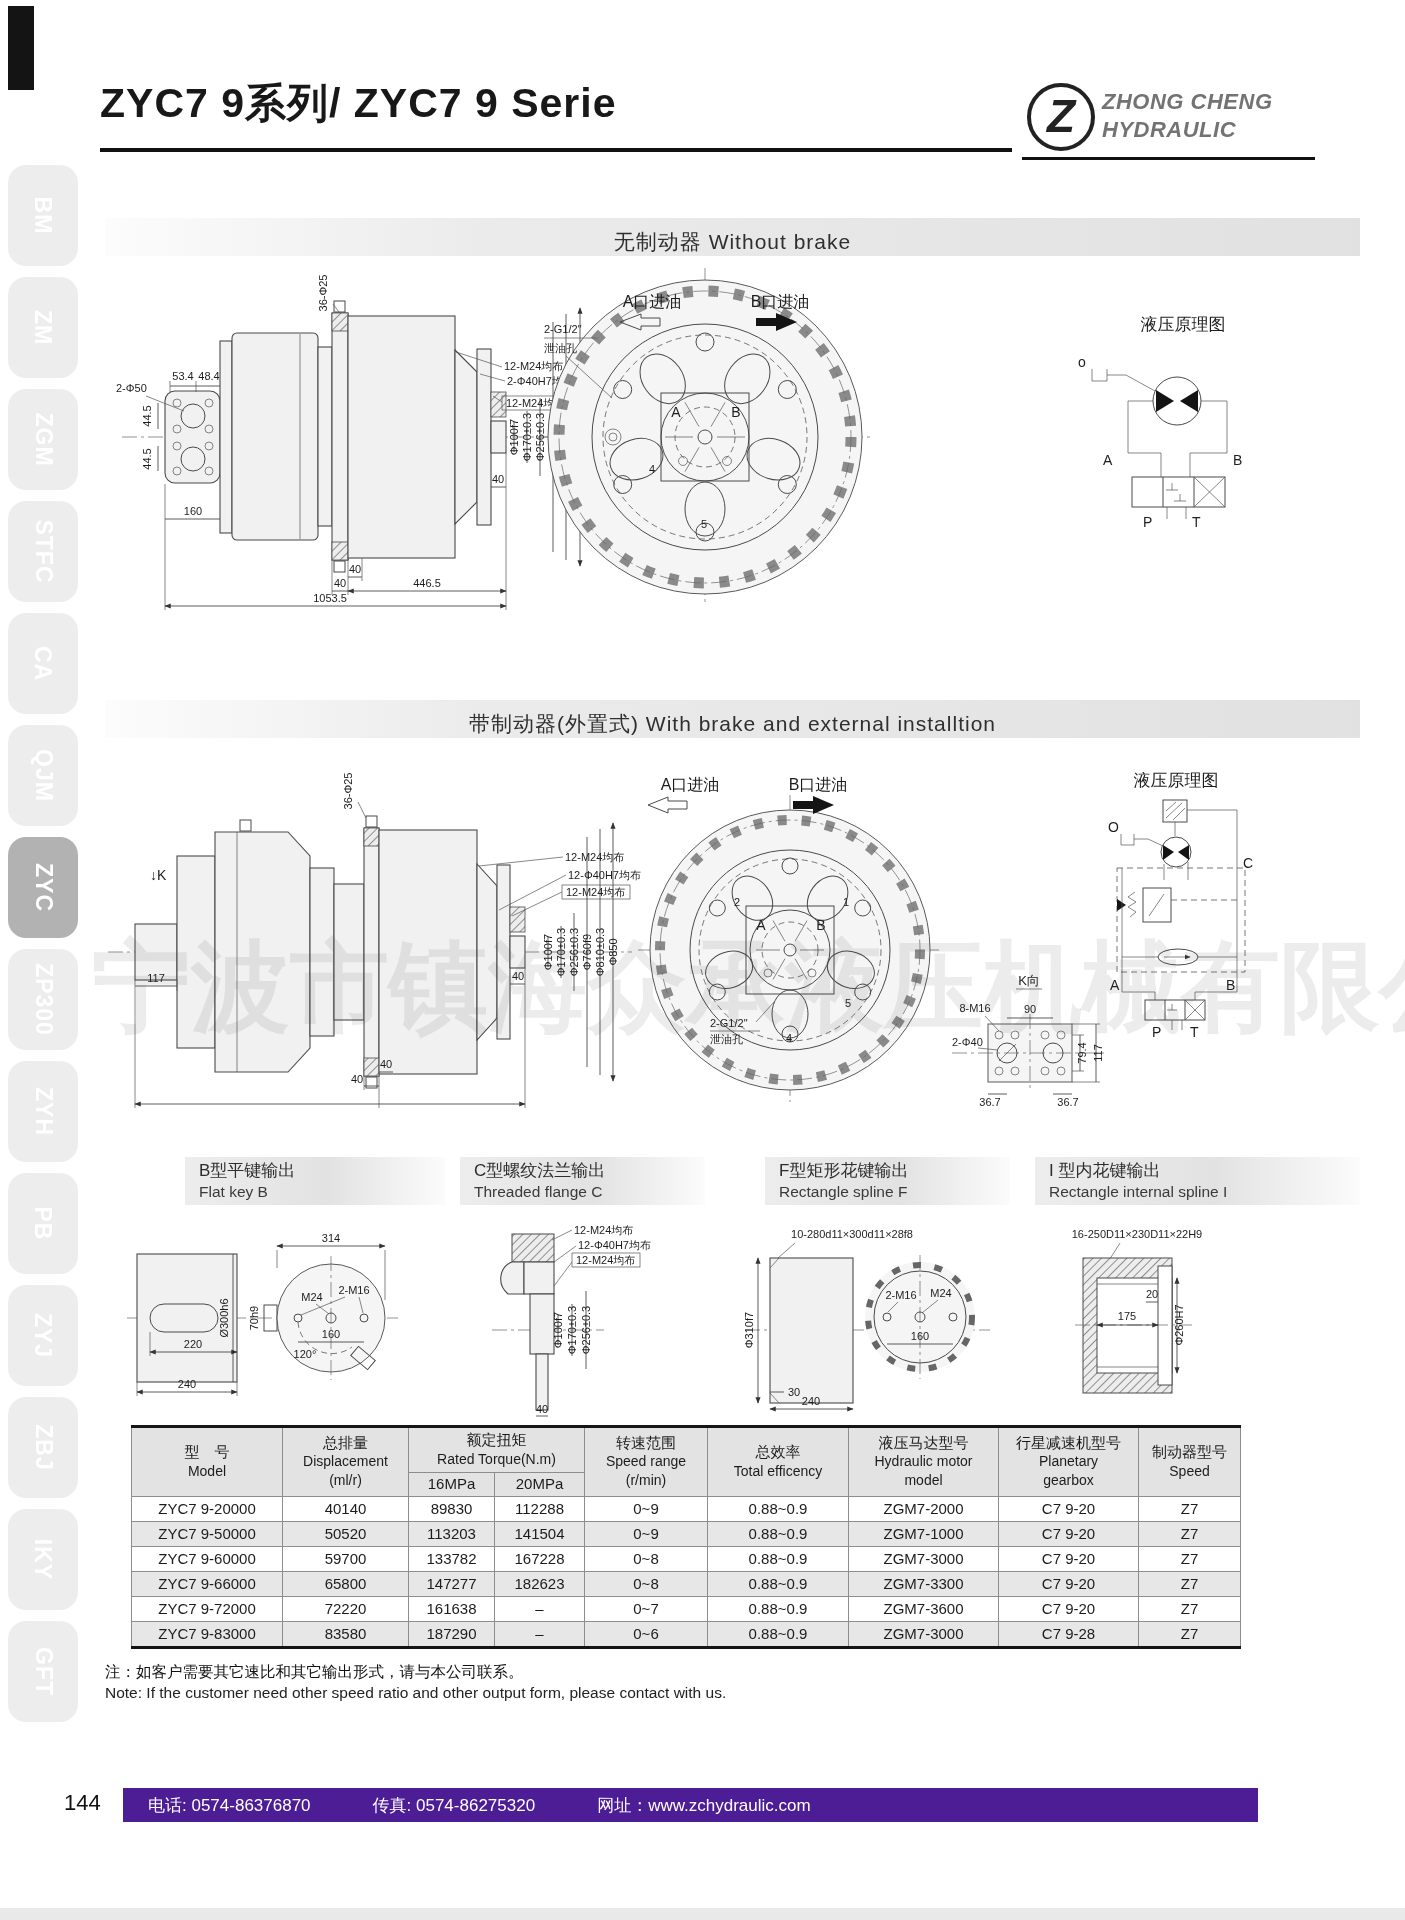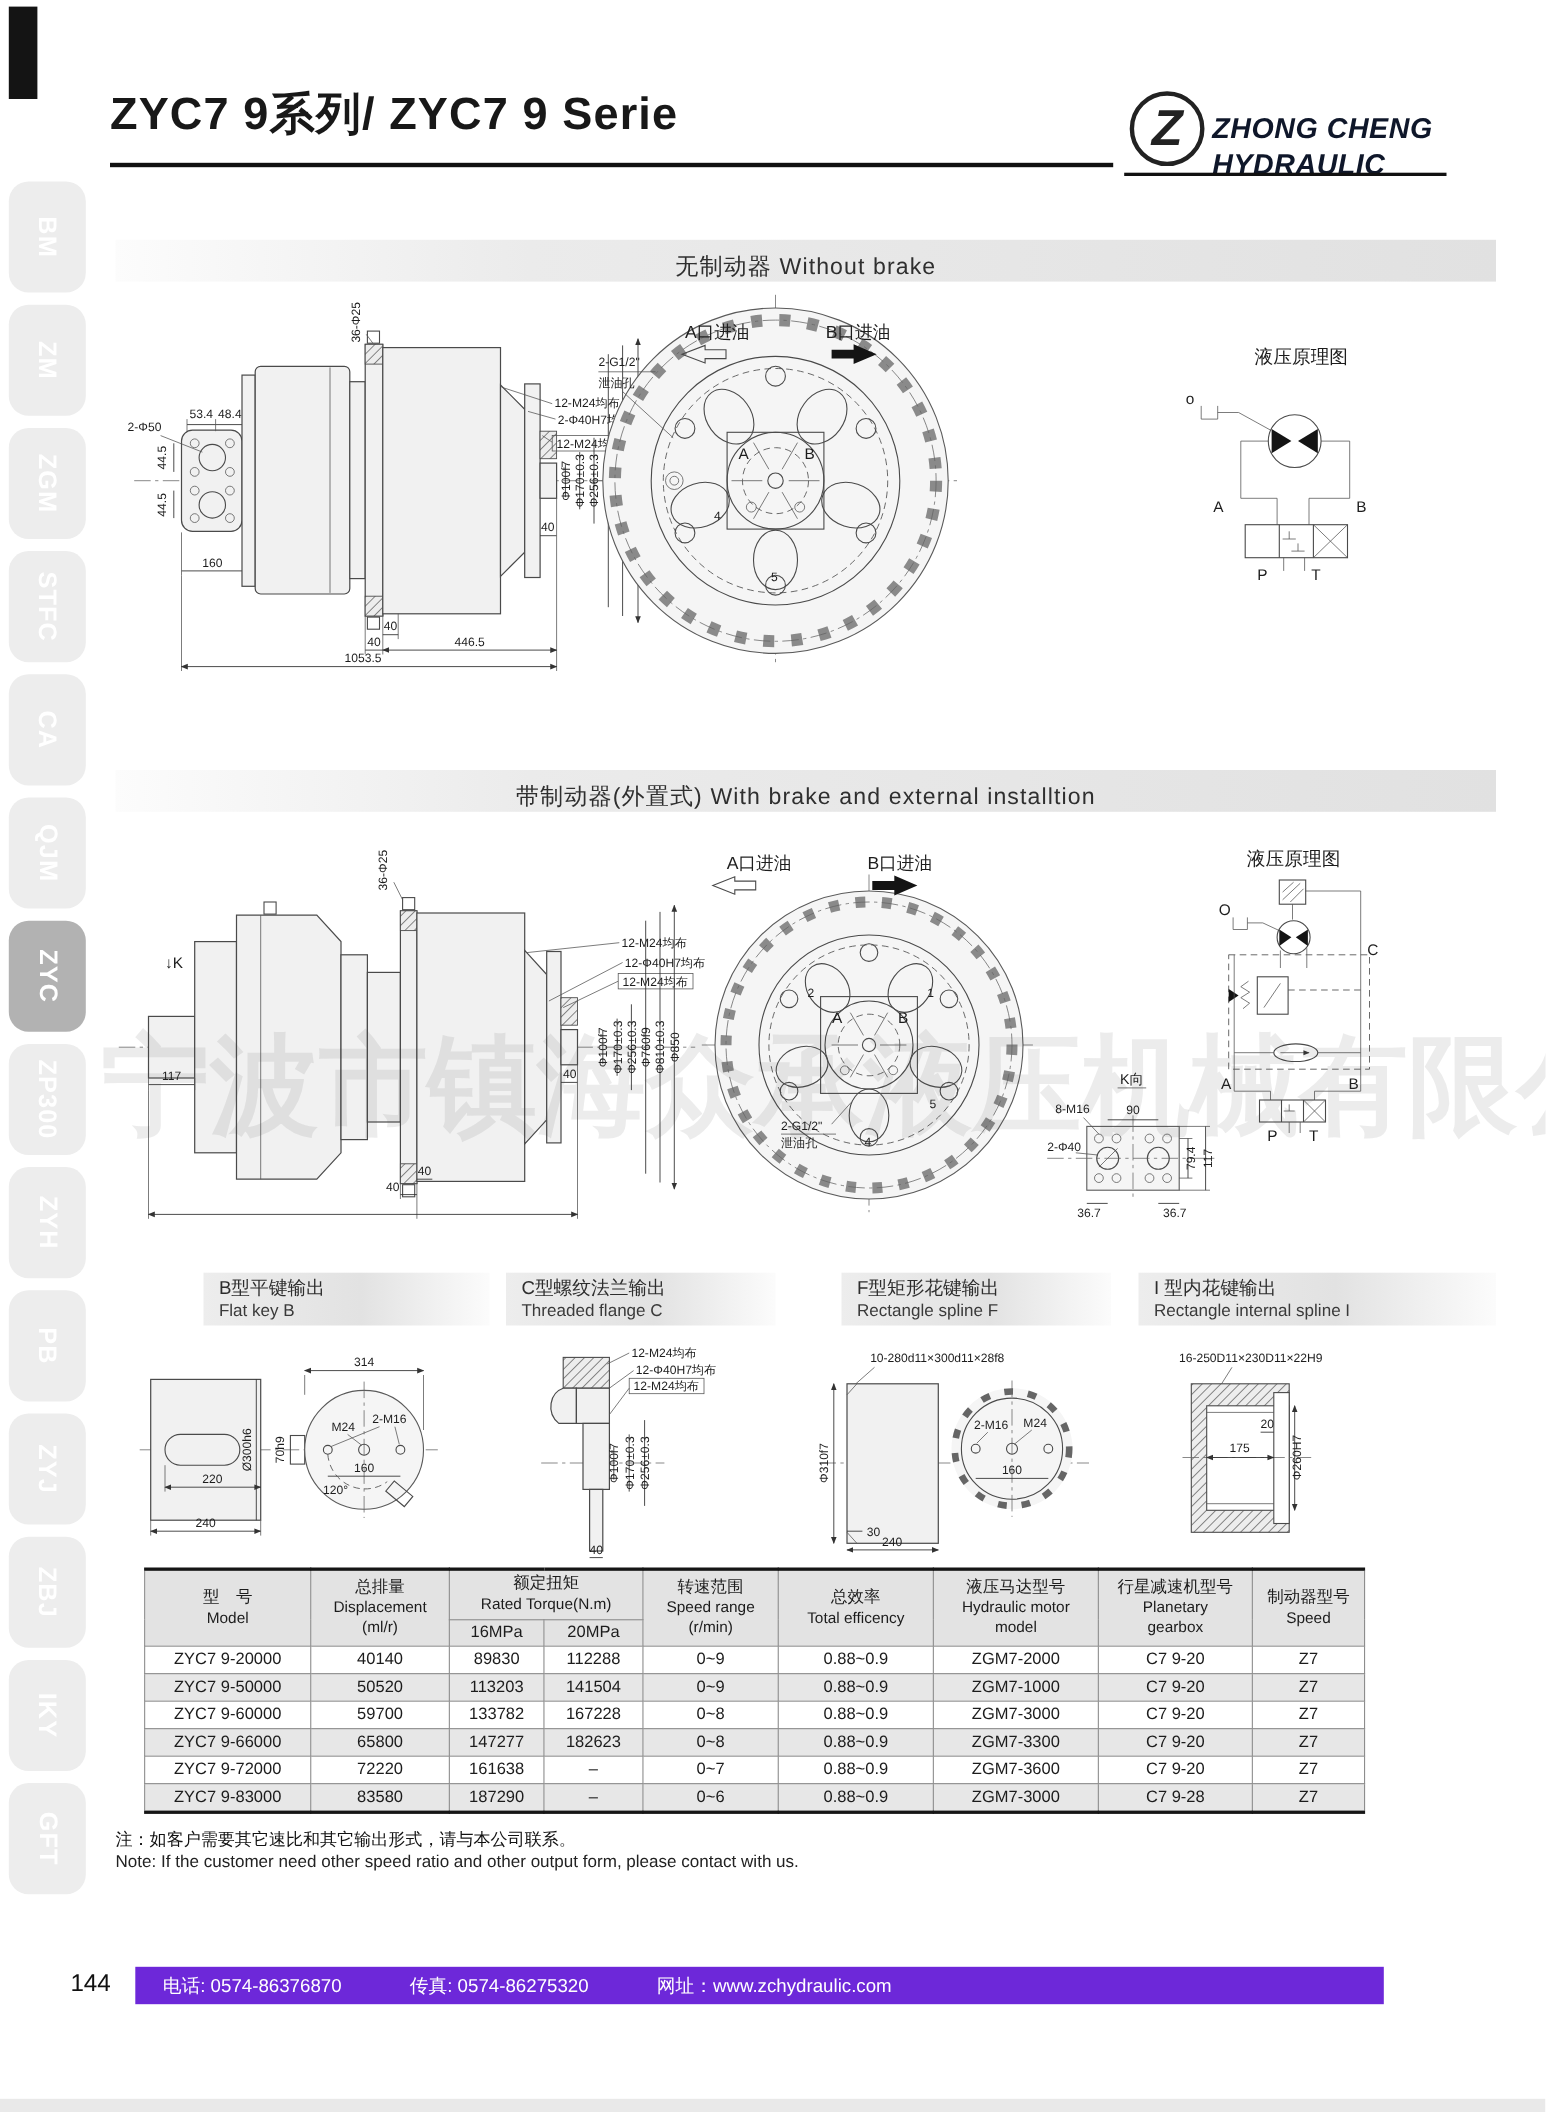--- a/index.html
+++ b/index.html
@@ -8,21 +8,21 @@
   
   #sidebar{position:absolute;left:8px;top:165px;width:70px;display:flex;flex-direction:column;gap:11px;z-index:4}
   .tab{height:101px;border-radius:18px;background:#ededed;display:flex;align-items:center;justify-content:center}
   .tab span{transform:rotate(90deg);color:#fff;font-weight:bold;font-size:23px;letter-spacing:1px;white-space:nowrap}
   .tab.active{background:#b2b2b2}
   
   #title{position:absolute;left:100px;top:76px;font-size:41px;font-weight:bold;letter-spacing:1px;color:#181818}
   #title-rule{position:absolute;left:100px;top:148px;width:912px;height:4px;background:#111}
   #logo-rule{position:absolute;left:1022px;top:157px;width:293px;height:3px;background:#111}
   #logo-mark{position:absolute;left:1024px;top:80px}
-  #logo-text{position:absolute;left:1102px;top:100px;font-style:italic;font-weight:bold;font-size:26px;line-height:1.25;color:#0f172a;letter-spacing:.5px}
+  #logo-text{position:absolute;left:1102px;top:88px;font-style:italic;font-weight:bold;font-size:22px;line-height:1.25;color:#737373;letter-spacing:.5px}
   
   .secbar{position:absolute;left:105px;width:1255px;height:38px;background:linear-gradient(90deg,#fcfcfc 0%,#ebebeb 30%,#e1e1e1 100%);display:flex;align-items:flex-end;justify-content:center;font-size:21px;color:#2f2f2f;letter-spacing:1px;z-index:3}
   
   .outbar{position:absolute;top:1157px;height:48px;background:linear-gradient(90deg,#ededed,#e2e2e2 55%,rgba(226,226,226,.12));padding:3px 0 0 14px;box-sizing:border-box;z-index:3}
   .outbar .zh{font-size:17px;color:#2d2d2d;display:block;line-height:1.3}
   .outbar .en{font-size:15.5px;color:#3a3a3a;display:block;line-height:1.3}
   
   #watermark{position:absolute;left:92px;top:922px;width:1300px;font-size:99px;font-weight:bold;font-family:"Liberation Serif",serif;color:rgba(70,70,70,.10);white-space:nowrap;z-index:5;pointer-events:none}
   
   #spec{position:absolute;left:131px;top:1425px;width:1109px;border-collapse:collapse;table-layout:fixed;font-size:15px;text-align:center;color:#1c1c1c;border-top:3px solid #151515;border-bottom:3px solid #151515;z-index:3;background:#fff}
@@ -30,21 +30,21 @@
   #spec thead th{background:#e3e3e3;font-weight:normal;line-height:1.25;padding:3px 0}
   #spec thead .en{font-size:14px}
   #spec thead tr.sub th{height:21px;padding:1px 16px}
   #spec tbody td{height:24px;border-top:1px solid #777}
   #spec tbody tr:nth-child(even){background:#e7e7e7}
   
   #note-zh{position:absolute;left:105px;top:1662px;font-size:15.5px;color:#111;z-index:3}
   #note-en{position:absolute;left:105px;top:1684px;font-size:15.5px;color:#222;z-index:3}
   
   #page-num{position:absolute;left:64px;top:1790px;font-size:22px;font-weight:normal;color:#111}
-  #footer-bar{position:absolute;left:123px;top:1788px;width:1135px;height:34px;background:#6d28d9;color:#fff;font-size:17px;display:flex;align-items:center;gap:62px;padding-left:25px;box-sizing:border-box}
+  #footer-bar{position:absolute;left:123px;top:1788px;width:1135px;height:34px;background:#4c1d95;color:#fff;font-size:17px;display:flex;align-items:center;gap:62px;padding-left:25px;box-sizing:border-box}
   #bottom-strip{position:absolute;left:0;top:1908px;width:1405px;height:12px;background:#e9e9e9}
   
   #art{position:absolute;left:0;top:0;z-index:2}
   #art text{font-family:"Liberation Sans",sans-serif;fill:#1d1d1d}
   .d{font-size:11px}
   .dm{font-size:11px;text-anchor:middle}
   .lblm{font-size:16px;text-anchor:middle}
   .schl{font-size:14px}
   .part{fill:#f1f1f1;stroke:#4a4a4a;stroke-width:1.1}
   .part2{fill:#f5f5f5;stroke:#5a5a5a;stroke-width:1}

